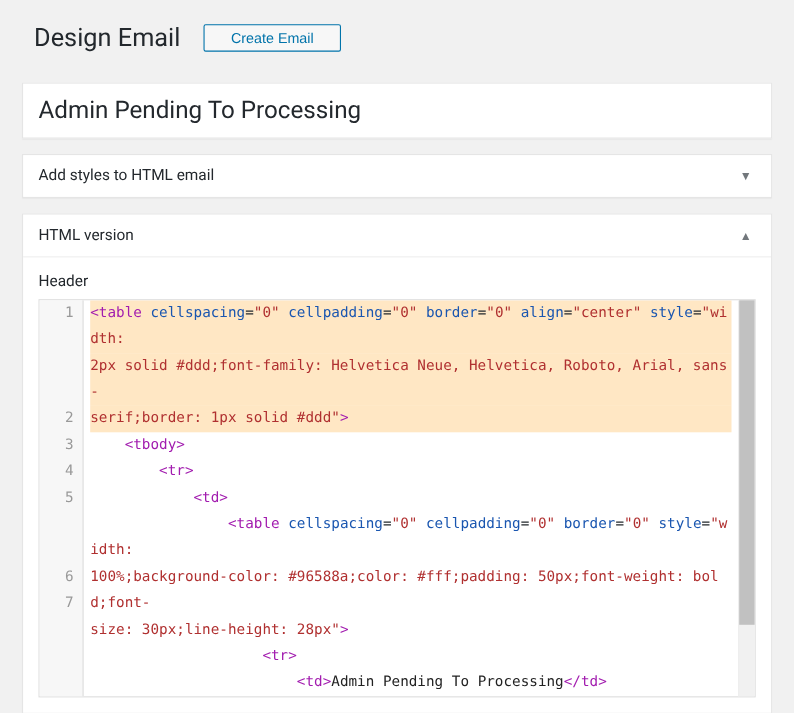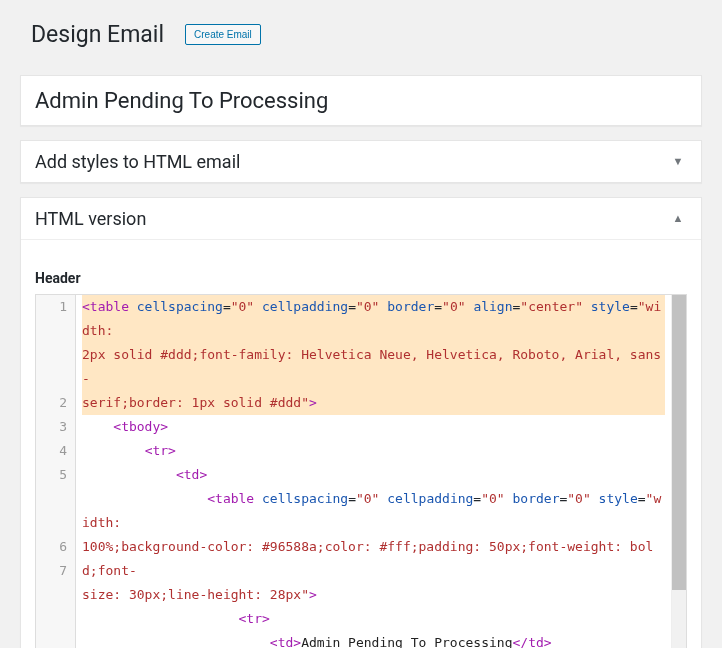--- a/index.html
+++ b/index.html
@@ -20,25 +20,25 @@
   margin-bottom: 16px;
 }
 .page-title {
   font-size: 23px;
   font-weight: 400;
   margin: 11px;
   color: #23282d;
 }
 .btn-create {
   margin-left: 10px;
-  padding: 4px 8px;
+  padding: 4px 24px;
   border: 1px solid #0073aa;
   background: #f7f7f7;
   color: #0073aa;
-  font-size: 10px;
+  font-size: 13px;
   cursor: pointer;
   border-radius: 2px;
 }
 .title-card {
   background: #fff;
   border: 1px solid #e5e5e5;
   padding: 12px 14px;
   font-size: 22px;
   font-weight: 400;
   margin-bottom: 14px;
@@ -51,40 +51,40 @@
   box-shadow: 0 1px 1px rgba(0,0,0,.04);
 }
 .accordion-header {
   display: flex;
   align-items: center;
   justify-content: space-between;
   padding: 10px 14px;
   cursor: pointer;
 }
 .accordion-title {
-  font-size: 18px;
+  font-size: 14px;
   color: #23282d;
 }
 .accordion-toggle {
   color: #72777c;
   font-size: 11px;
   width: 18px;
   height: 18px;
   display: flex;
   align-items: center;
   justify-content: center;
 }
 .accordion-body {
   border-top: 1px solid #eee;
   padding: 10px 14px 14px;
 }
 .section-label {
-  font-weight: 700;
+  font-weight: 400;
   font-size: 14px;
-  margin: 20px 0 8px;
+  margin: 4px 0 8px;
   color: #23282d;
 }
 .editor {
   border: 1px solid #ddd;
   display: flex;
   font-family: Consolas, Monaco, monospace;
   font-size: 13px;
   line-height: 24px;
   position: relative;
   background: #fff;

